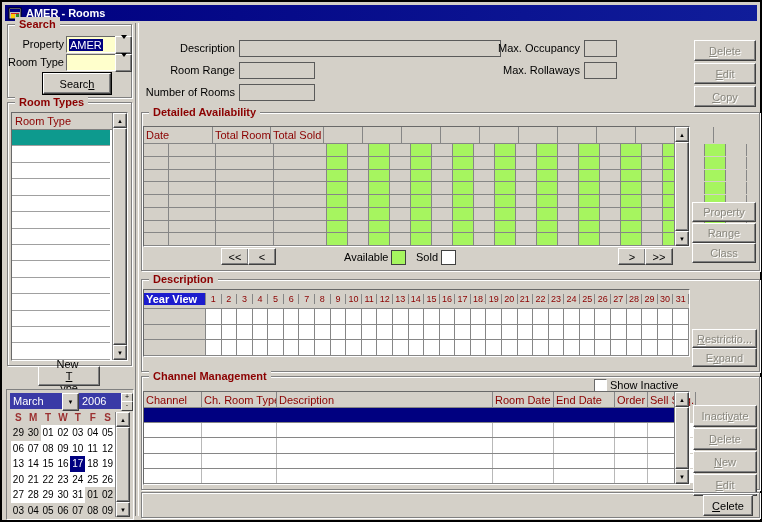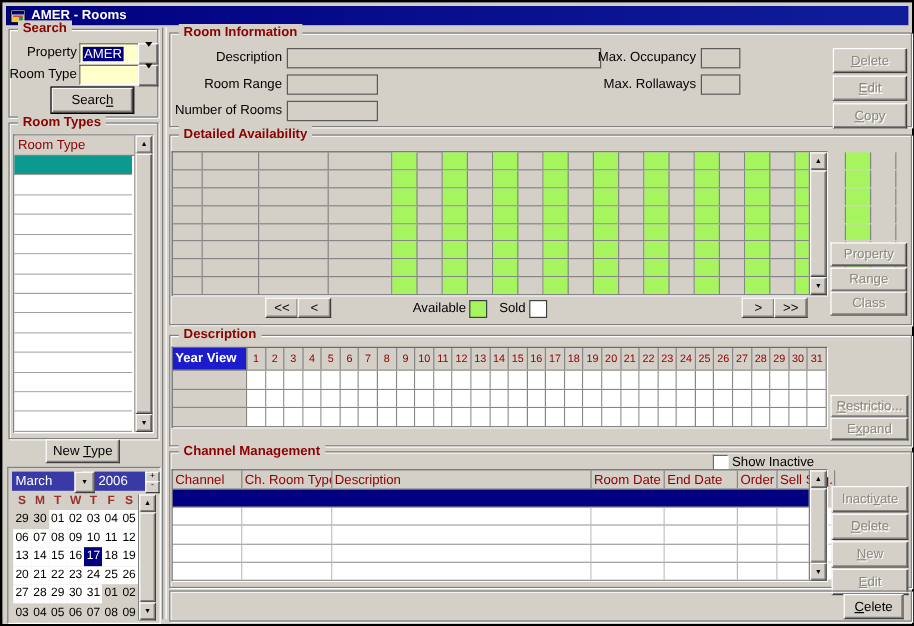--- a/index.html
+++ b/index.html
@@ -138,21 +138,21 @@
       <div class="rt-row"></div>
       <div class="rt-row"></div>
       <div class="rt-row"></div>
       <div class="rt-row"></div>
       <div class="sb" style="right: 0px; top: 0px; bottom: 0px; border-left: 1px solid rgb(128, 128, 128);">
         <div class="sb-btn">▲</div>
         <div class="sb-thumb"></div>
         <div class="sb-btn">▼</div>
       </div>
     </div>
-  <div class="btn" style="left:36px;top:364px;width:60px;height:18px;">
+  <div class="btn" style="left:36px;top:364px;width:60px;height:18px;flex-direction:column;">
     <span>New </span>
       <span class="mn">T</span>
       <span>ype</span>
   </div>
 
   <div id="calendar">
     <div class="cal-blue abs" style="left:3px;top:3px;width:52px;height:16px;">
       <span>March</span>
     </div>
     <div class="btn" style="left:55px;top:3px;width:15px;height:16px;font-size:6px;">
@@ -216,23 +216,20 @@
         <div class="cal-cell muted">08</div>
         <div class="cal-cell muted">09</div>
       </div>
     <div class="sb" style="left:108px;top:22px;height:105px;border-left:1px solid #808080;">
       <div class="sb-btn">▲</div>
       <div class="sb-thumb"></div>
       <div class="sb-btn">▼</div>
     </div>
   </div>
 
-  <div class="groupbox" style="left:139px;top:25px;width:617px;height:77px;">
-    <span class="grouplabel">Room Information</span>
-  </div>
   <span class="lbl r" style="left:137px;top:40px;width:96px;">Description</span>
   <div class="field-flat" style="left:237px;top:38px;width:260px;height:15px;"><span></span></div>
   <span class="lbl r" style="left:470px;top:40px;width:108px;">Max. Occupancy</span>
   <div class="field-flat" style="left:582px;top:38px;width:31px;height:15px;"><span></span></div>
   <span class="lbl r" style="left:137px;top:62px;width:96px;">Room Range</span>
   <div class="field-flat" style="left:237px;top:60px;width:74px;height:15px;"><span></span></div>
   <span class="lbl r" style="left:470px;top:62px;width:108px;">Max. Rollaways</span>
   <div class="field-flat" style="left:582px;top:60px;width:31px;height:15px;"><span></span></div>
   <span class="lbl r" style="left:137px;top:84px;width:96px;">Number of Rooms</span>
   <div class="field-flat" style="left:237px;top:82px;width:74px;height:15px;"><span></span></div>
@@ -249,20 +246,35 @@
   <div class="btn disabled" style="left:692px;top:84px;width:60px;height:19px;">
     <span></span>
       <span class="mn">C</span>
       <span>opy</span>
   </div>
 
   <div class="groupbox" style="left:139px;top:110px;width:617px;height:157px;">
     <span class="grouplabel">Detailed Availability</span>
   </div>
   <div id="da-table" class="grid-table sunken" style="left:141px;top:124px;width:545px;height:119px;">
+      <div class="g-row hdr" style="height: 16px;">
+        <div class="g-cell" style="width: 66px; flex: 0 0 auto;">Date</div>
+        <div class="g-cell" style="width: 55px; flex: 0 0 auto;">Total Room</div>
+        <div class="g-cell" style="width: 50px; flex: 0 0 auto;">Total Sold</div>
+        <div class="g-cell" style="width: 36px; flex: 0 0 auto;"></div>
+        <div class="g-cell" style="width: 36px; flex: 0 0 auto;"></div>
+        <div class="g-cell" style="width: 36px; flex: 0 0 auto;"></div>
+        <div class="g-cell" style="width: 36px; flex: 0 0 auto;"></div>
+        <div class="g-cell" style="width: 36px; flex: 0 0 auto;"></div>
+        <div class="g-cell" style="width: 36px; flex: 0 0 auto;"></div>
+        <div class="g-cell" style="width: 36px; flex: 0 0 auto;"></div>
+        <div class="g-cell" style="width: 36px; flex: 0 0 auto;"></div>
+        <div class="g-cell" style="width: 36px; flex: 0 0 auto;"></div>
+        <div class="g-cell" style="width: 36px; flex: 0 0 auto;"></div>
+      </div>
       <div class="g-row">
         <div class="g-cell" style="width: 22px; flex: 0 0 auto;"></div>
         <div class="g-cell" style="width: 44px; flex: 0 0 auto;"></div>
         <div class="g-cell" style="width: 55px; flex: 0 0 auto;"></div>
         <div class="g-cell" style="width: 50px; flex: 0 0 auto;"></div>
         <div class="g-cell avail" style="width: 18px; flex: 0 0 auto;"></div>
         <div class="g-cell" style="width: 18px; flex: 0 0 auto;"></div>
         <div class="g-cell avail" style="width: 18px; flex: 0 0 auto;"></div>
         <div class="g-cell" style="width: 18px; flex: 0 0 auto;"></div>
         <div class="g-cell avail" style="width: 18px; flex: 0 0 auto;"></div>
@@ -479,21 +491,21 @@
   <span class="lbl" style="left:414px;top:249px;">Sold</span>
   <div class="swatch" style="left:439px;top:248px;background:#fff;"></div>
   <div class="btn disabled" style="left:690px;top:200px;width:62px;height:18px;">Property</div>
   <div class="btn disabled" style="left:690px;top:221px;width:62px;height:18px;">Range</div>
   <div class="btn disabled" style="left:690px;top:241px;width:62px;height:18px;">Class</div>
 
   <div class="groupbox" style="left:139px;top:277px;width:617px;height:91px;">
     <span class="grouplabel">Description</span>
   </div>
   <div id="av-table" class="grid-table sunken" style="left:141px;top:287px;width:545px;height:66px;">
-      <div class="g-row hdr" style="height: 18px;">
+      <div class="g-row hdr" style="height: 18px; align-items: center;">
         <div class="g-cell yv" style="width: 59px; flex: 0 0 auto;">Year View</div>
         <div class="g-cell c" style="flex: 1 1 0%; font-size: 9px;">1</div>
         <div class="g-cell c" style="flex: 1 1 0%; font-size: 9px;">2</div>
         <div class="g-cell c" style="flex: 1 1 0%; font-size: 9px;">3</div>
         <div class="g-cell c" style="flex: 1 1 0%; font-size: 9px;">4</div>
         <div class="g-cell c" style="flex: 1 1 0%; font-size: 9px;">5</div>
         <div class="g-cell c" style="flex: 1 1 0%; font-size: 9px;">6</div>
         <div class="g-cell c" style="flex: 1 1 0%; font-size: 9px;">7</div>
         <div class="g-cell c" style="flex: 1 1 0%; font-size: 9px;">8</div>
         <div class="g-cell c" style="flex: 1 1 0%; font-size: 9px;">9</div>

